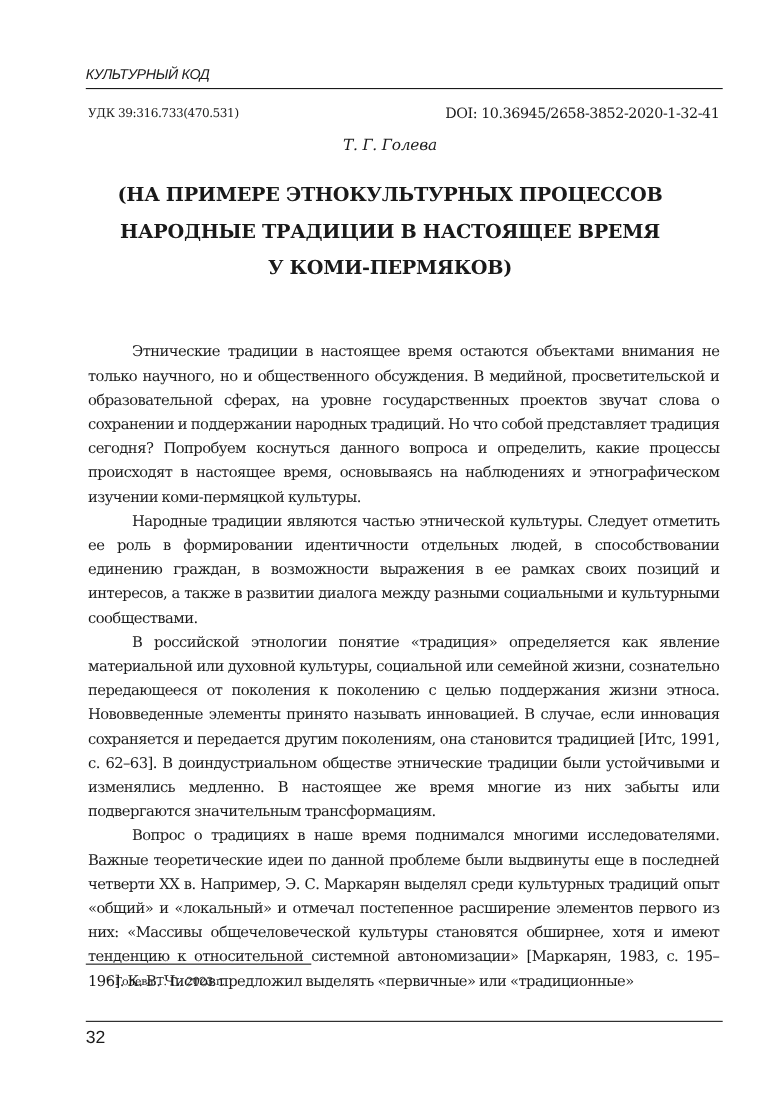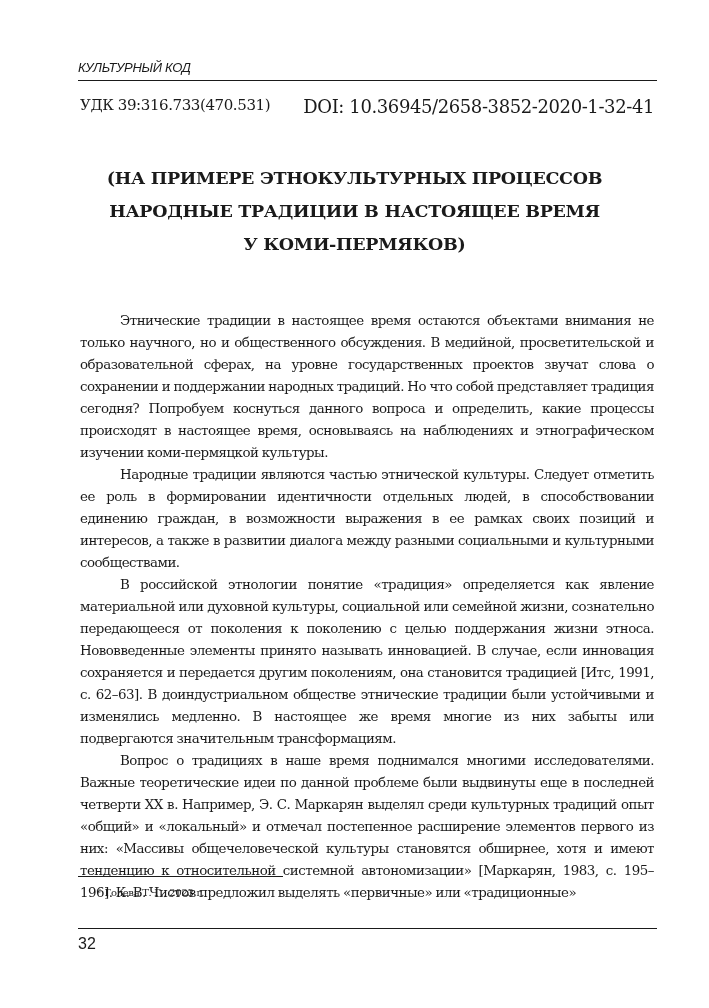--- a/index.html
+++ b/index.html
@@ -4,22 +4,22 @@
   <style>
     html, body { margin: 0; padding: 0; background: #ffffff; }
     body { width: 709px; height: 1008px; position: relative; overflow: hidden; color: #1a1a1a; }
     .page { position: absolute; left: 0; top: 0; width: 709px; height: 780px; }
     .running-head {
       position: absolute; left: 78px; top: 60px;
       font-family: "Liberation Sans", sans-serif; font-style: italic; font-size: 13px;
       letter-spacing: -0.3px;
     }
     .rule-top { position: absolute; left: 78px; right: 52px; top: 80px; border-top: 1px solid #1a1a1a; }
-    .udc { position: absolute; left: 80px; top: 96px; font-family: "DejaVu Serif", serif; font-size: 15px; letter-spacing: -0.4px; }
-    .doi { position: absolute; right: 55px; top: 96px; font-family: "DejaVu Serif", serif; font-size: 18px; letter-spacing: -0.4px; }
+    .udc { position: absolute; left: 80px; top: 96px; font-family: "DejaVu Serif", serif; font-size: 11px; letter-spacing: -0.4px; }
+    .doi { position: absolute; right: 55px; top: 96px; font-family: "DejaVu Serif", serif; font-size: 13px; letter-spacing: -0.4px; }
     .author { position: absolute; left: 0; right: 0; top: 124px; text-align: center; font-family: "DejaVu Serif", serif; font-style: italic; font-size: 14px; letter-spacing: -0.2px; }
     .title { position: absolute; left: 80px; right: 80px; top: 162px; text-align: center; font-family: "DejaVu Serif", serif; font-weight: bold; font-size: 17.5px; line-height: 33px; letter-spacing: -0.3px; }
     .funding { position: absolute; left: 80px; right: 80px; top: 262px; text-align: center; font-family: "DejaVu Serif", serif; font-size: 10.5px; line-height: 15px; letter-spacing: -0.35px; }
     .body-text { position: absolute; left: 80px; right: 55px; top: 310px; font-family: "DejaVu Serif", serif; font-size: 13.4px; line-height: 22px; text-align: justify; letter-spacing: -0.5px; word-spacing: -0.5px; }
     .body-text p { margin: 0; text-indent: 40px; }
     .fn-rule { position: absolute; left: 78px; top: 876px; width: 205px; border-top: 1px solid #1a1a1a; }
     .footnote { position: absolute; left: 96px; top: 887px; font-family: "DejaVu Serif", serif; font-size: 10px; letter-spacing: -0.3px; }
     .footnote sup { font-size: 6px; vertical-align: 3px; }
     .rule-bottom { position: absolute; left: 78px; right: 52px; top: 928px; border-top: 1px solid #1a1a1a; }
     .page-number { position: absolute; left: 78px; top: 935px; font-family: "Liberation Sans", sans-serif; font-size: 16px; }
@@ -27,20 +27,21 @@
 </head>
 <body>
 
 <div class="page">
   <div class="running-head">КУЛЬТУРНЫЙ КОД</div>
   <div class="rule-top"></div>
 
   <div class="udc">УДК 39:316.733(470.531)</div>
   <div class="doi">DOI: 10.36945/2658-3852-2020-1-32-41</div>
 
+  <div class="author">Т. Г. Голева</div>
 
   <div class="title">
     <div>(НА ПРИМЕРЕ ЭТНОКУЛЬТУРНЫХ ПРОЦЕССОВ</div>
     <div>НАРОДНЫЕ ТРАДИЦИИ В НАСТОЯЩЕЕ ВРЕМЯ</div>
     <div>У КОМИ-ПЕРМЯКОВ)</div>
   </div>
 
 
   <div class="body-text">
     <p>Этнические традиции в настоящее время остаются объектами внимания не только научного, но и общественного обсуждения. В медийной, просветительской и образовательной сферах, на уровне государственных проектов звучат слова о сохранении и поддержании народных традиций. Но что собой представляет традиция сегодня? Попробуем коснуться данного вопроса и определить, какие процессы происходят в настоящее время, основываясь на наблюдениях и этнографическом изучении коми-пермяцкой культуры.</p>

